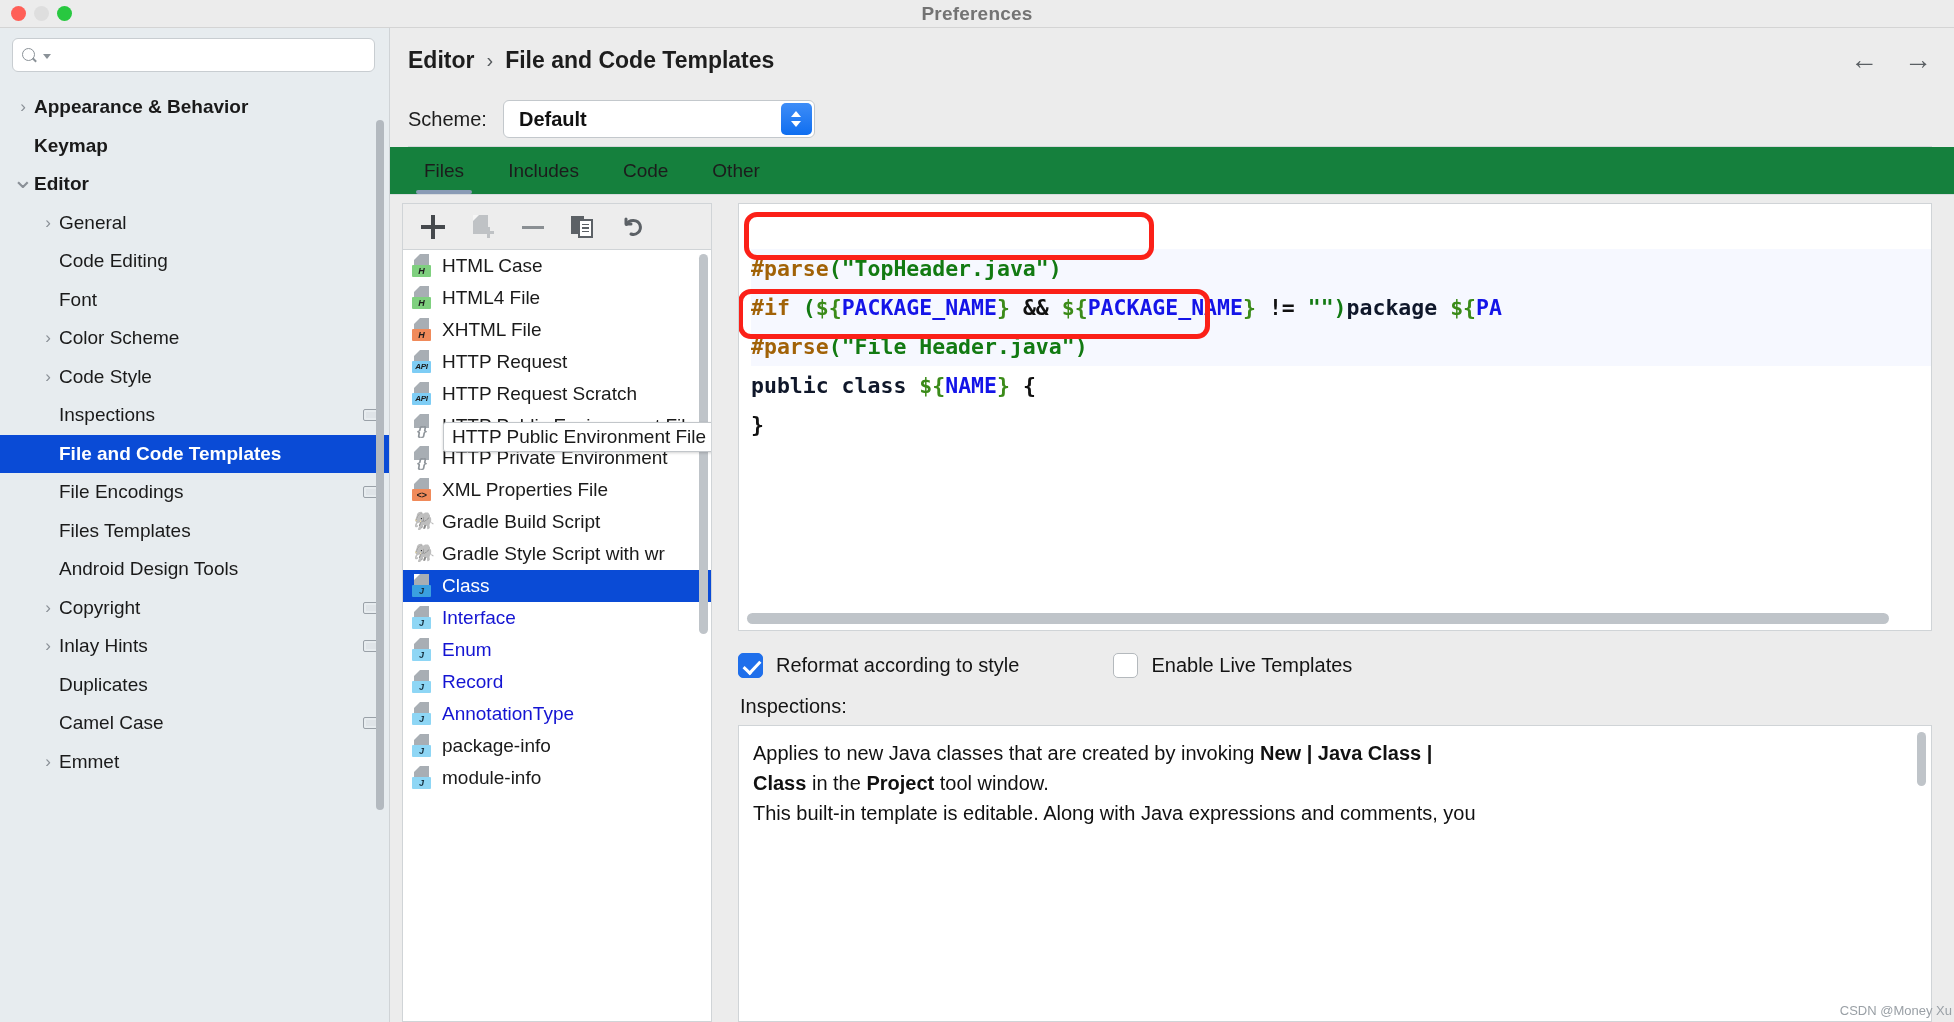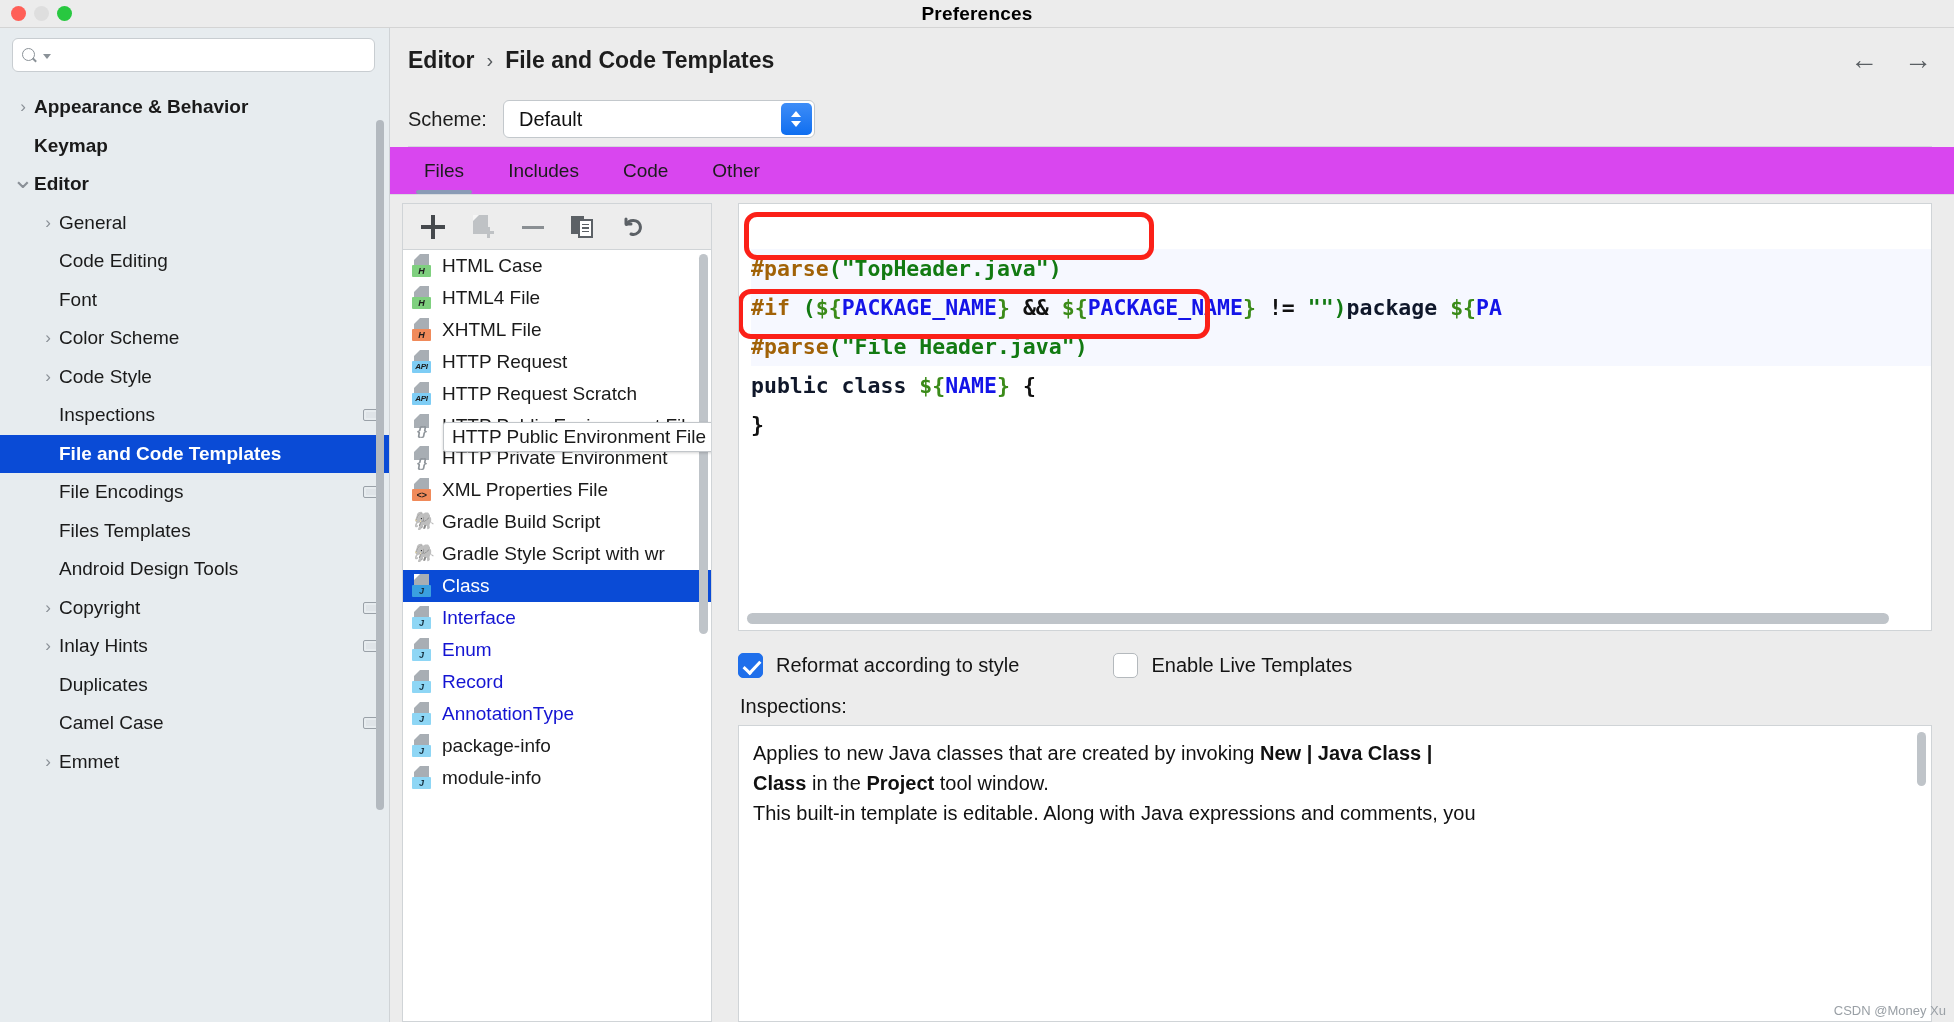--- a/index.html
+++ b/index.html
@@ -19,21 +19,21 @@
     position: relative;
     border-bottom: 1px solid #d4d4d4;
   }
   .traffic { display: flex; gap: 8px; padding-left: 11px; align-items: center; }
   .dot { width: 15px; height: 15px; border-radius: 50%; }
   .dot.red { background: #ff5f57; }
   .dot.yellow { background: #dedede; }
   .dot.green { background: #28c840; }
   .win-title {
     position: absolute; left: 0; right: 0; text-align: center;
-    font-size: 19px; font-weight: bold; color: #000000;
+    font-size: 19px; font-weight: bold; color: #737373;
     letter-spacing: .2px;
   }
 
   
   .body { flex: 1; display: flex; min-height: 0; }
 
   
   .sidebar {
     width: 390px; flex: 0 0 390px;
     background: #e7ecef;
@@ -110,35 +110,35 @@
     height: 54px; flex: 0 0 54px; display: flex; align-items: center;
     padding-left: 18px; gap: 16px;
   }
   .scheme-label { font-size: 20px; color: #1d1d1d; }
   .scheme-select {
     height: 38px; width: 312px; background: #fff;
     border: 1px solid #c3c8cc; border-radius: 6px;
     display: flex; align-items: center; position: relative;
     padding-left: 15px;
   }
-  .scheme-value { font-size: 20px; font-weight: normal; color: #111; }
+  .scheme-value { font-size: 20px; font-weight: bold; color: #111; }
   .scheme-stepper {
     position: absolute; right: 2px; top: 2px; bottom: 2px; width: 31px;
     background: linear-gradient(#3e8df7, #0f6ef0);
     border-radius: 5px; display: flex; flex-direction: column;
     align-items: center; justify-content: center; gap: 4px;
   }
   .scheme-stepper i { display: block; width: 0; height: 0; }
   .scheme-stepper i.up { border-left: 5px solid transparent; border-right: 5px solid transparent; border-bottom: 6px solid #fff; }
   .scheme-stepper i.dn { border-left: 5px solid transparent; border-right: 5px solid transparent; border-top: 6px solid #fff; }
 
   .hr { height: 1px; background: #d3d7da; margin: 0 22px 0 18px; }
 
   .tabstrip {
-    height: 48px; flex: 0 0 48px; background: #d946ef;
+    height: 48px; flex: 0 0 48px; background: #15803d;
     display: flex; align-items: flex-end; padding-left: 12px;
     border-bottom: 1px solid #d8dbde;
   }
   .tab {
     padding: 0 22px 12px 22px; font-size: 19px; color: #1c1c1c;
     position: relative; cursor: default;
   }
   .tab.active::after {
     content: ""; position: absolute; left: 14px; right: 14px; bottom: 0;
     height: 4px; background: #8a9bb5; border-radius: 2px;
@@ -286,21 +286,21 @@
     padding: 12px 18px 0 14px; overflow: hidden; min-height: 0;
   }
   .descbox p { font-size: 20px; line-height: 30px; color: #111; }
   .descbox b { font-weight: bold; }
   .desc-scroll {
     position: absolute; right: 5px; top: 6px; width: 9px; height: 54px;
     background: #bfc4c9; border-radius: 5px;
   }
 
   .watermark {
-    position: absolute; right: 8px; bottom: 4px;
+    position: absolute; right: 2px; bottom: 4px;
     font-size: 13px; color: #9aa0a6; font-family: "Liberation Sans", sans-serif;
   }
 
   
   .tooltip {
     position: absolute; background: #fff; border: 1px solid #c2c6ca;
     border-radius: 3px; font-size: 19px; color: #1a1a1a; padding: 3px 8px;
     white-space: nowrap; box-shadow: 0 1px 3px rgba(0,0,0,.18);
   }
 </style>

